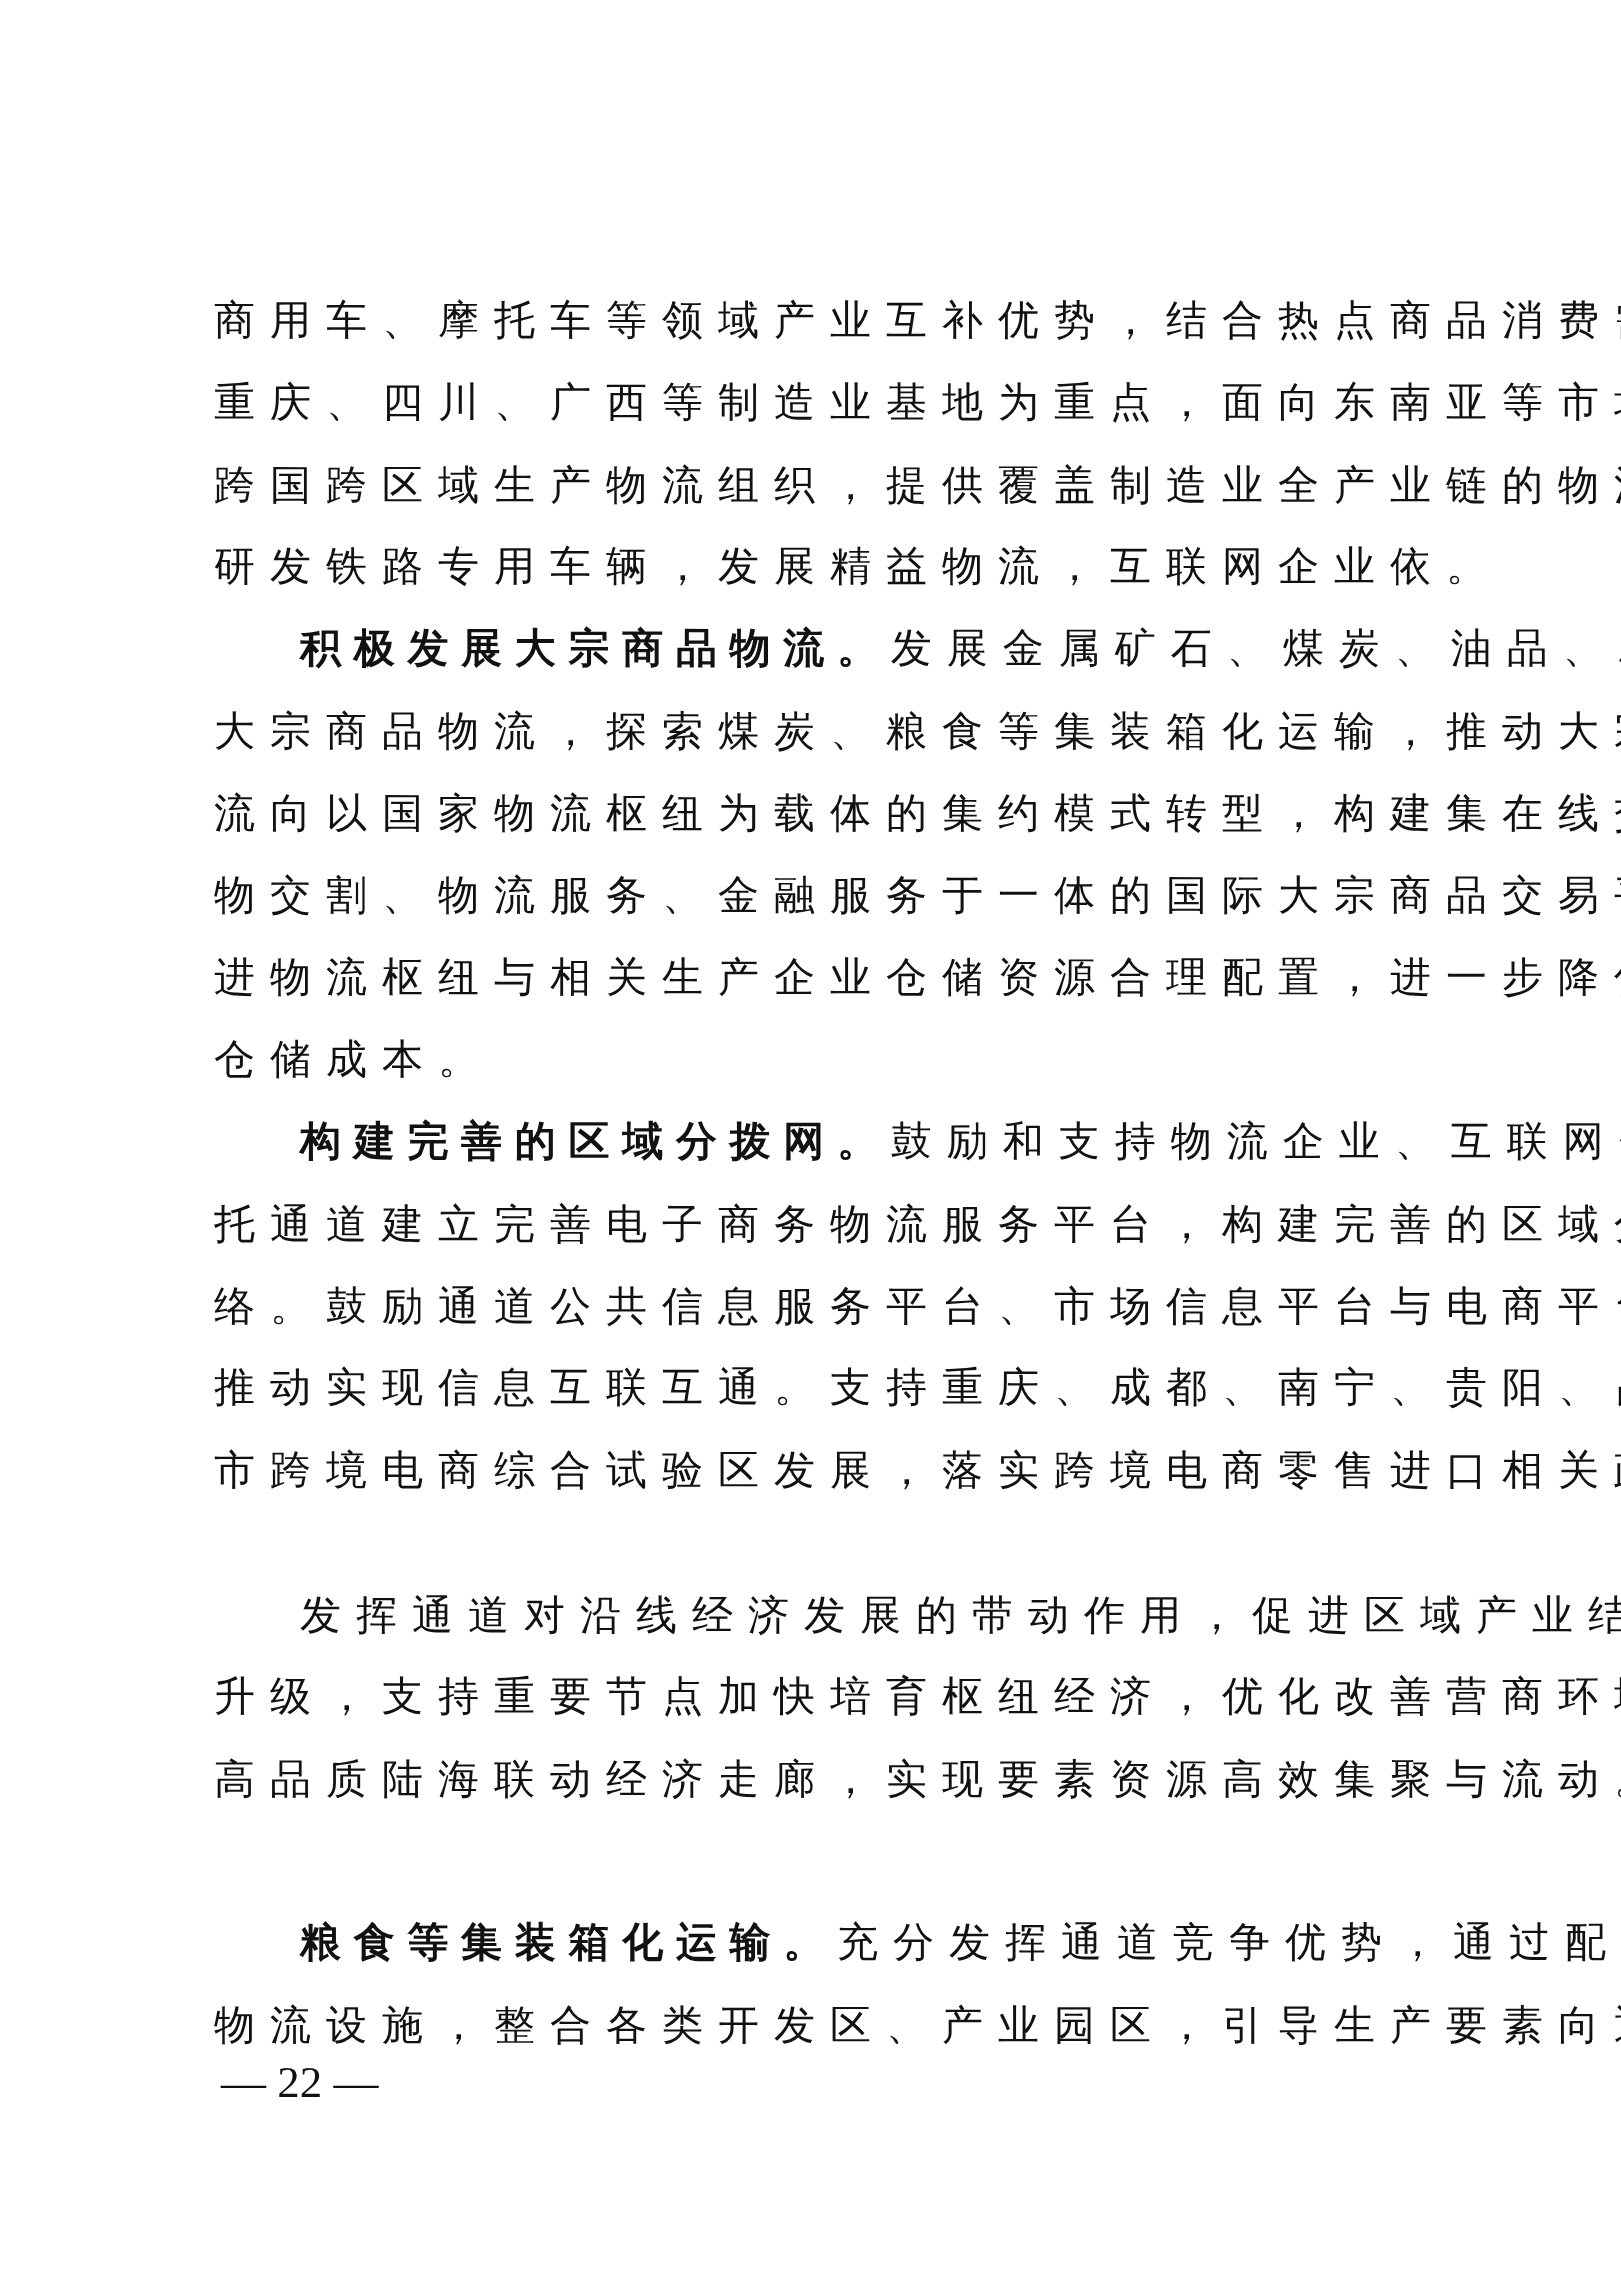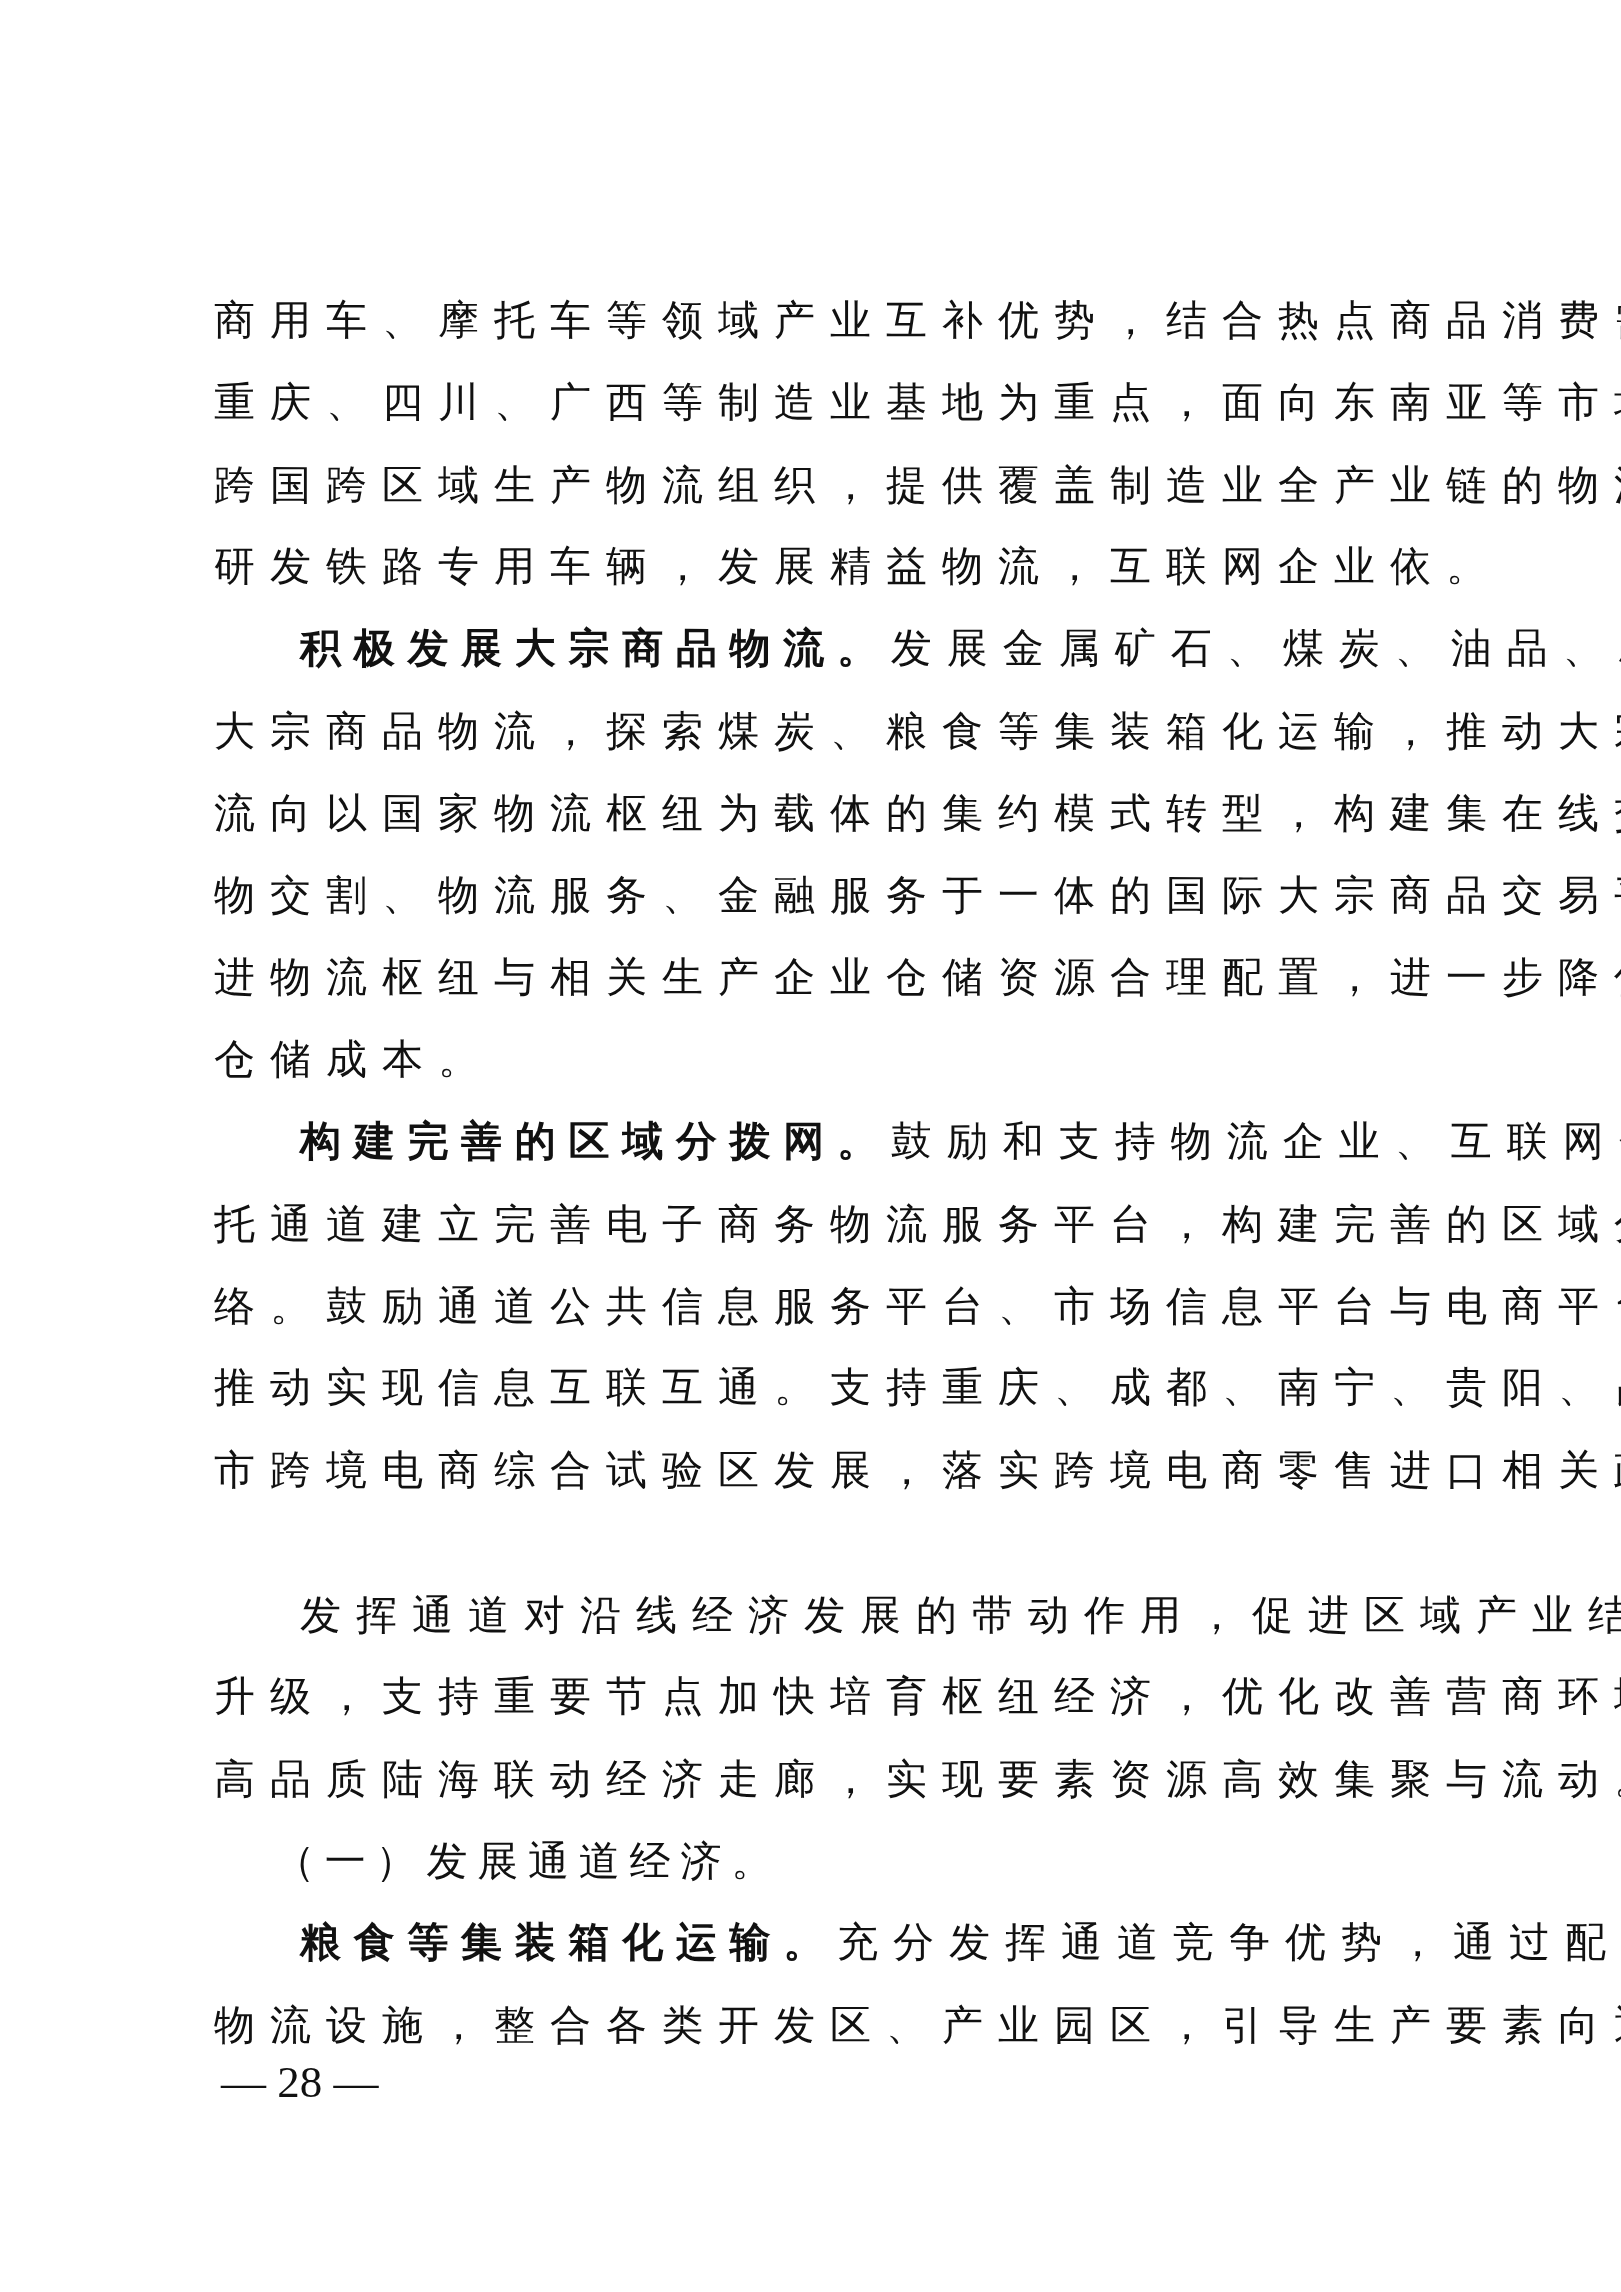--- a/index.html
+++ b/index.html
@@ -42,20 +42,19 @@
   <div class="line" style="top:1195px">托通道建立完善电子商务物流服务平台，构建完善的区域分拨网</div>
   <div class="line" style="top:1277px">络。鼓励通道公共信息服务平台、市场信息平台与电商平台对接，</div>
   <div class="line" style="top:1358px">推动实现信息互联互通。支持重庆、成都、南宁、贵阳、昆明等城</div>
   <div class="line last" style="top:1441px">市跨境电商综合试验区发展，落实跨境电商零售进口相关政策。</div>
 
 
   <div class="line indent" style="top:1586px">发挥通道对沿线经济发展的带动作用，促进区域产业结构优化</div>
   <div class="line" style="top:1667px">升级，支持重要节点加快培育枢纽经济，优化改善营商环境，打造</div>
   <div class="line last" style="top:1750px">高品质陆海联动经济走廊，实现要素资源高效集聚与流动。</div>
 
-  <div class="line indent last" style="top:1832px; left:274px; letter-spacing:9.8px">（一）发展通道经济。</div>
 
   <div class="line indent" style="top:1913px"><span class="bold">粮食等集装箱化运输。</span><span>充分发挥通道竞争优势，通过配置完善的</span></div>
   <div class="line" style="top:1996px">物流设施，整合各类开发区、产业园区，引导生产要素向通道沿线</div>
 
-  <div class="pageno">— 28 —</div>
+  <div class="pageno">— 22 —</div>
 </div>
 
 
 </body></html>

